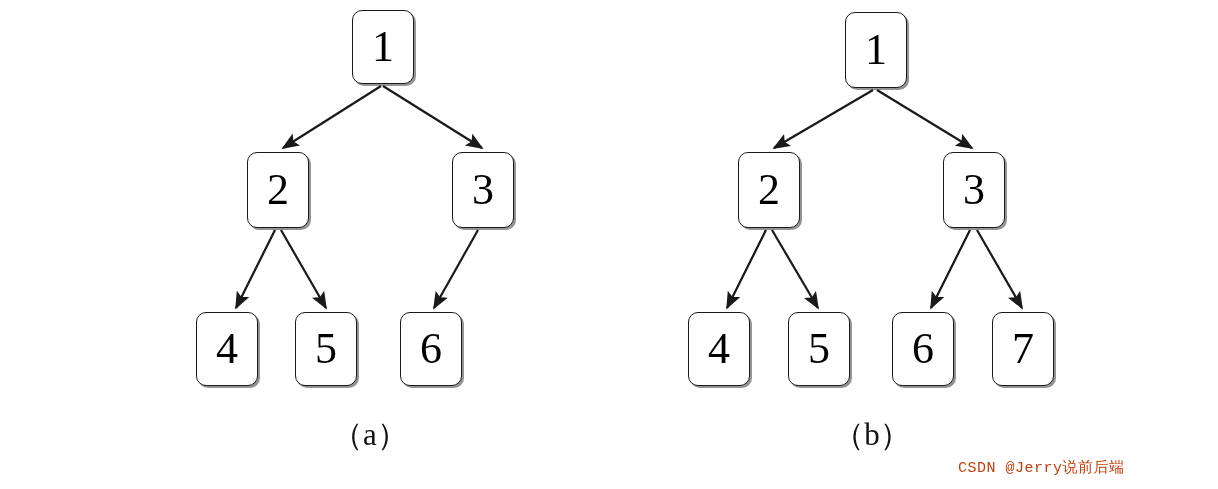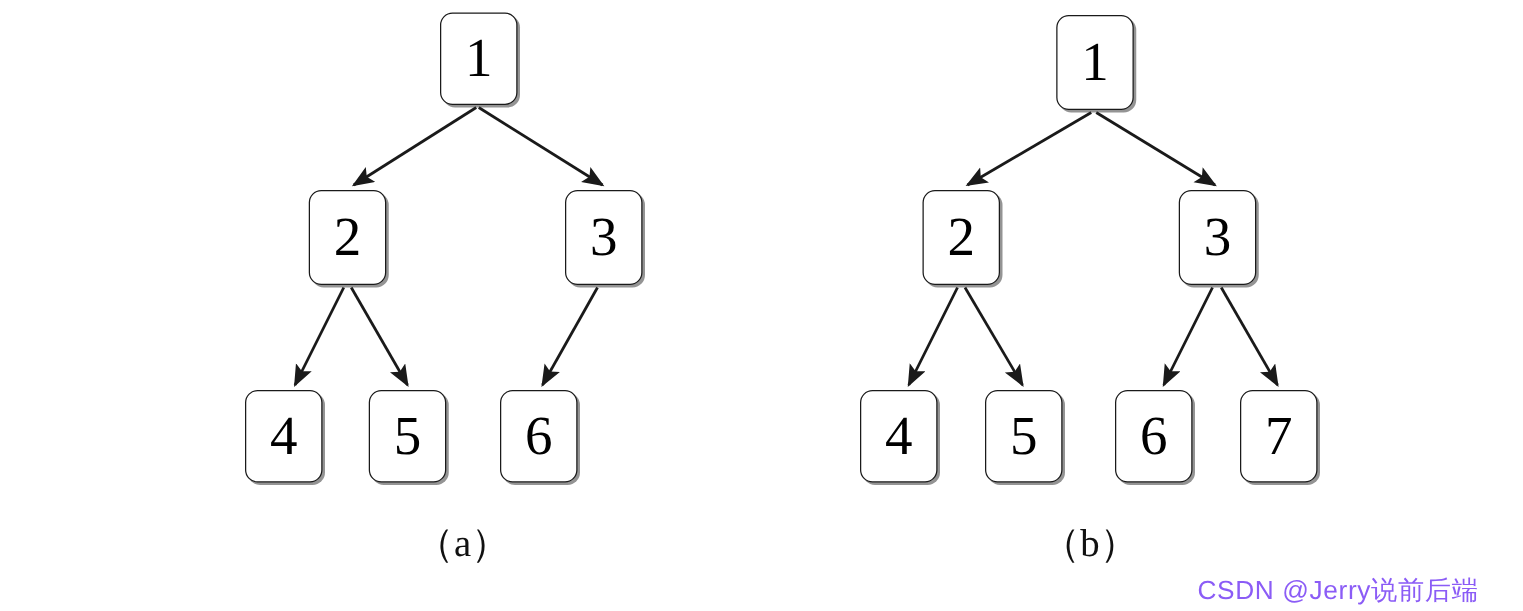--- a/index.html
+++ b/index.html
@@ -45,23 +45,23 @@
     position: absolute;
     font-family: "Liberation Serif", "DejaVu Serif", serif;
     font-size: 31px;
     color: #111111;
     text-align: center;
     white-space: nowrap;
     transform: translateX(-50%);
   }
   .watermark {
     position: absolute;
-    font-family: Liberation Sans, sans-serif;
-    font-size: 21px;
-    color: #8b5cf6;
+    font-family: Liberation Mono, monospace;
+    font-size: 15px;
+    color: #c2410c;
     white-space: nowrap;
     letter-spacing: 0.5px;
     user-select: none;
   }
 </style>
 </head>
 <body>
 
 <div id="canvas">
 

